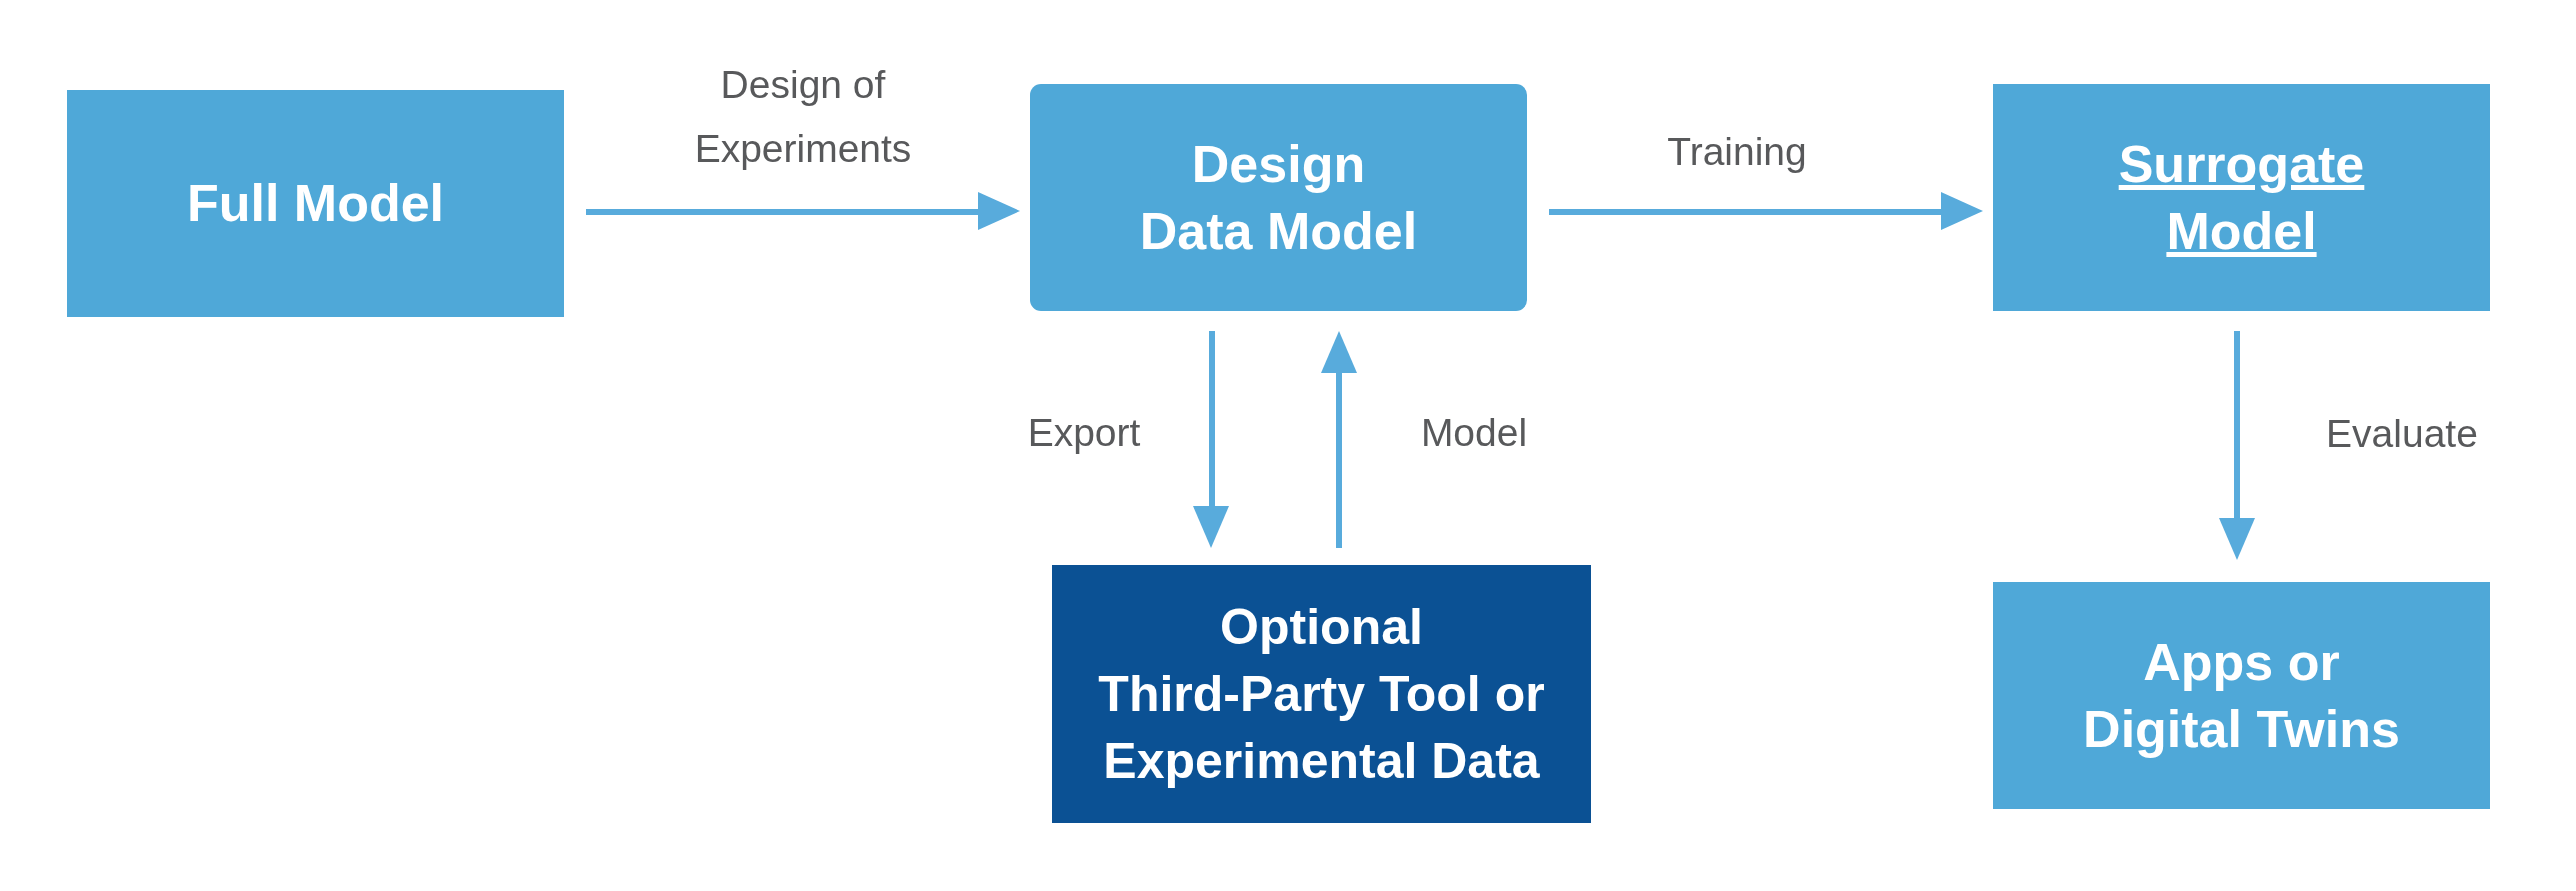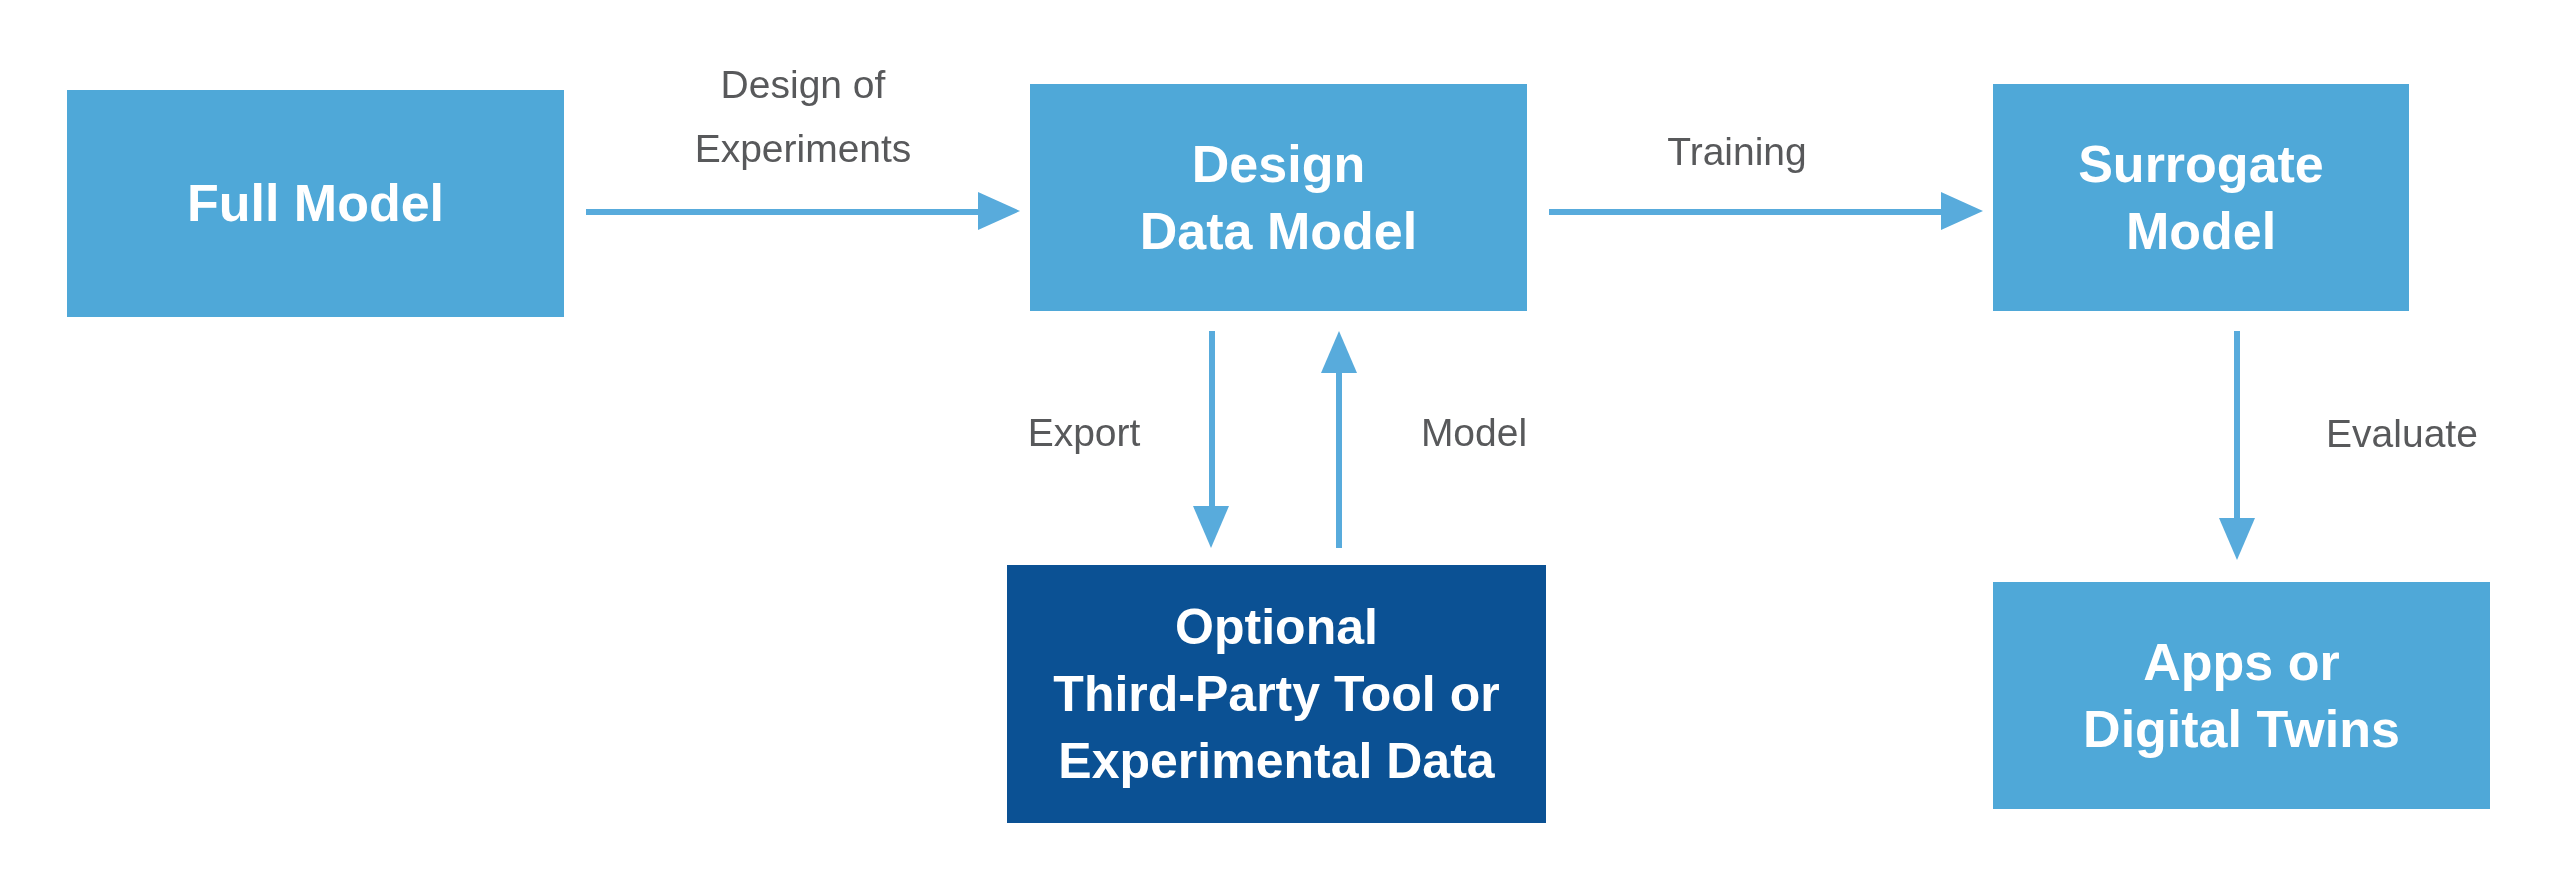--- a/index.html
+++ b/index.html
@@ -58,23 +58,23 @@
   }
   .head-up {
     position: absolute; width: 0; height: 0;
     border-left: 18px solid transparent;
     border-right: 18px solid transparent;
     border-bottom: 42px solid var(--arrow);
   }
 
   
   #node-full-model        { left: 67px;   top: 90px; width: 497px; height: 227px; }
-  #node-design-data-table { left: 1030px; top: 84px; width: 497px; height: 227px; }
-  #node-surrogate-model   { left: 1993px; top: 84px; width: 416px; height: 227px; }
-  #node-third-party       { left: 1007px; top: 565px; width: 539px; height: 258px; }
+  #node-design-data-table { left: 1030px; top: 84px; width: 497px; height: 227px; border-radius: 11px; }
+  #node-surrogate-model   { left: 1993px; top: 84px; width: 497px; height: 227px; text-decoration: underline; }
+  #node-third-party       { left: 1052px; top: 565px; width: 539px; height: 258px; }
   #node-apps              { left: 1993px; top: 582px; width: 497px; height: 227px; }
 
   
   #label-doe      { left: 579px;  top: 53px;  width: 448px; }
   #label-training { left: 1520px; top: 120px; width: 434px; }
   #label-export   { left: 944px; top: 401px; width: 280px; }
   #label-import   { left: 1334px; top: 401px; width: 280px; }
   #label-evaluate { left: 2262px; top: 402px; width: 280px; }
 
   

